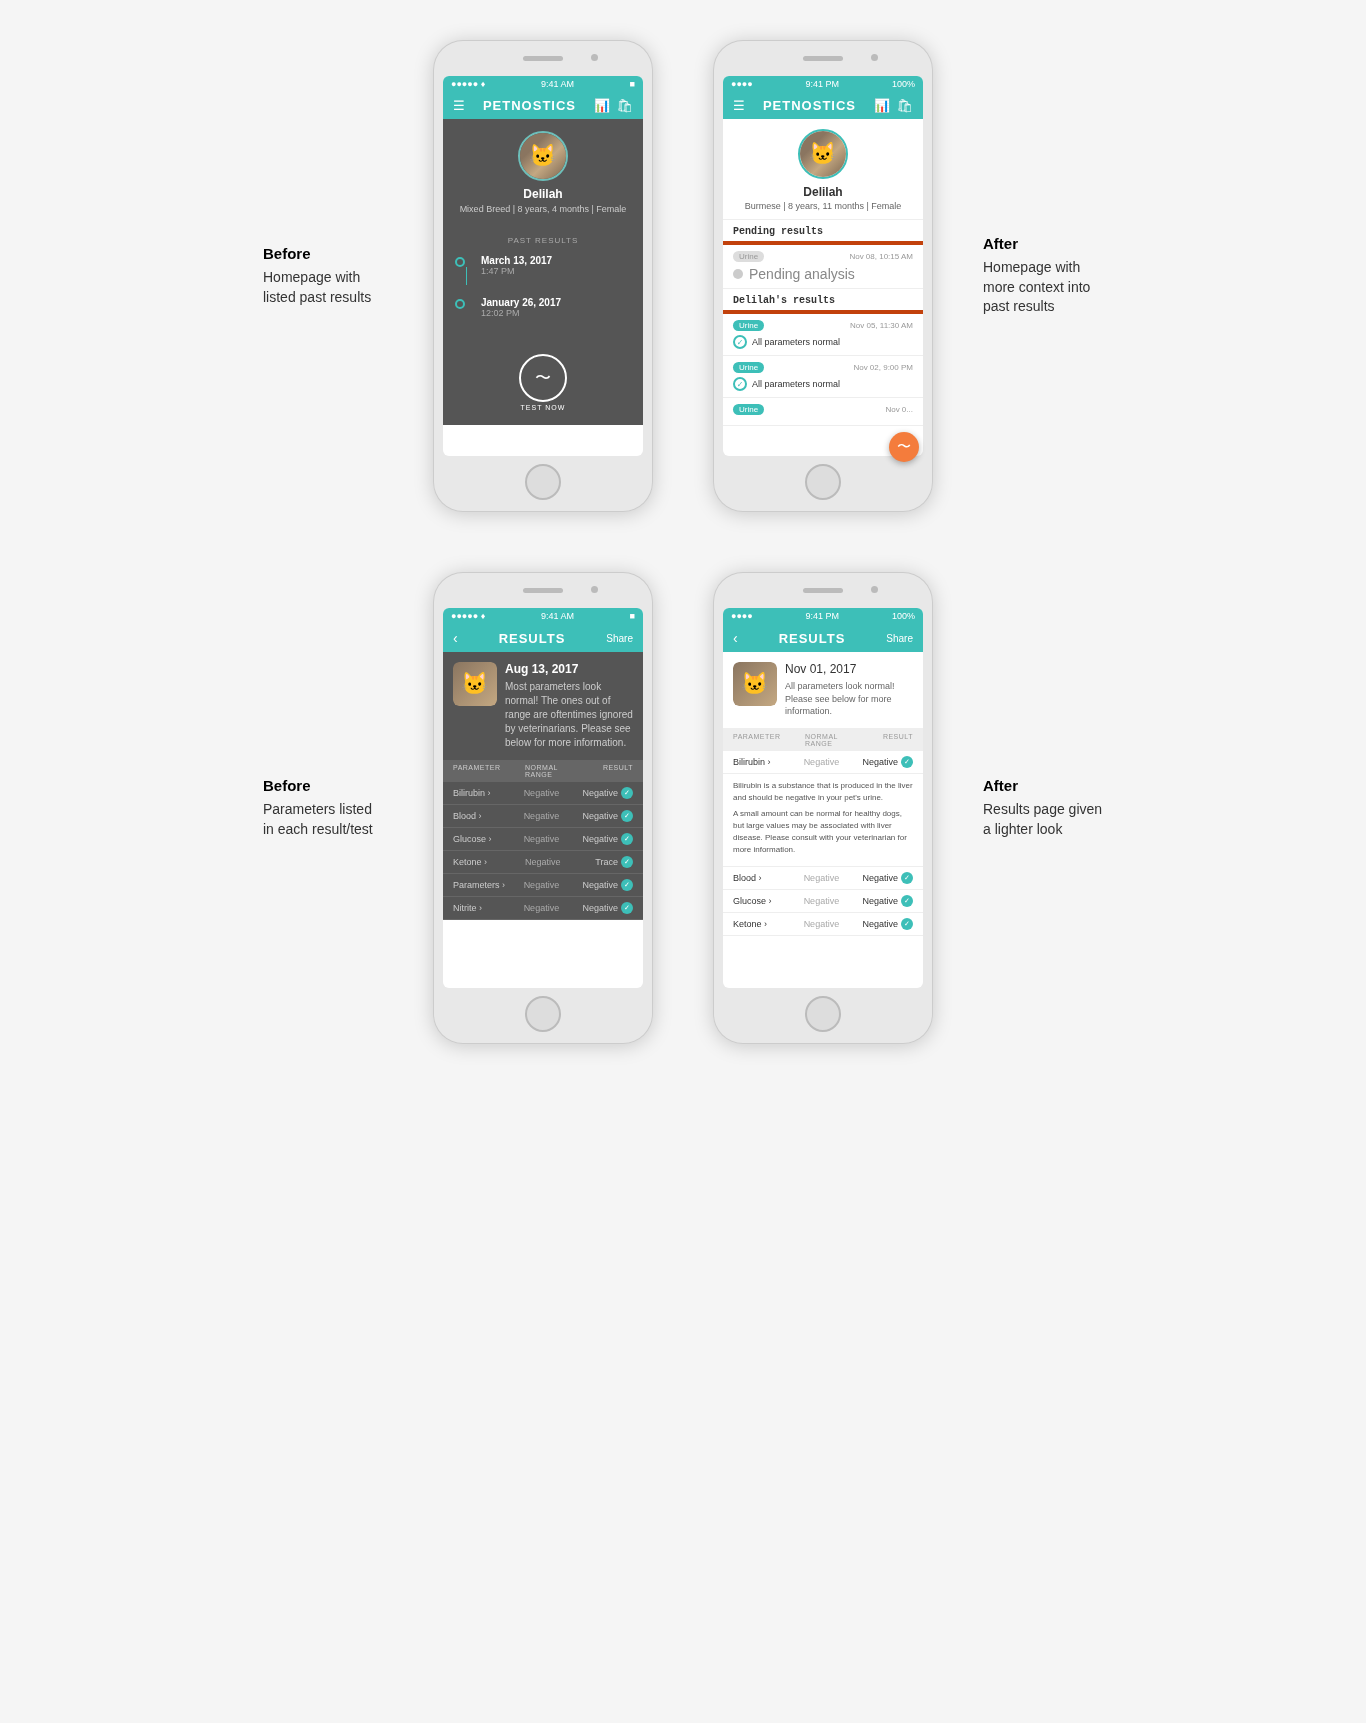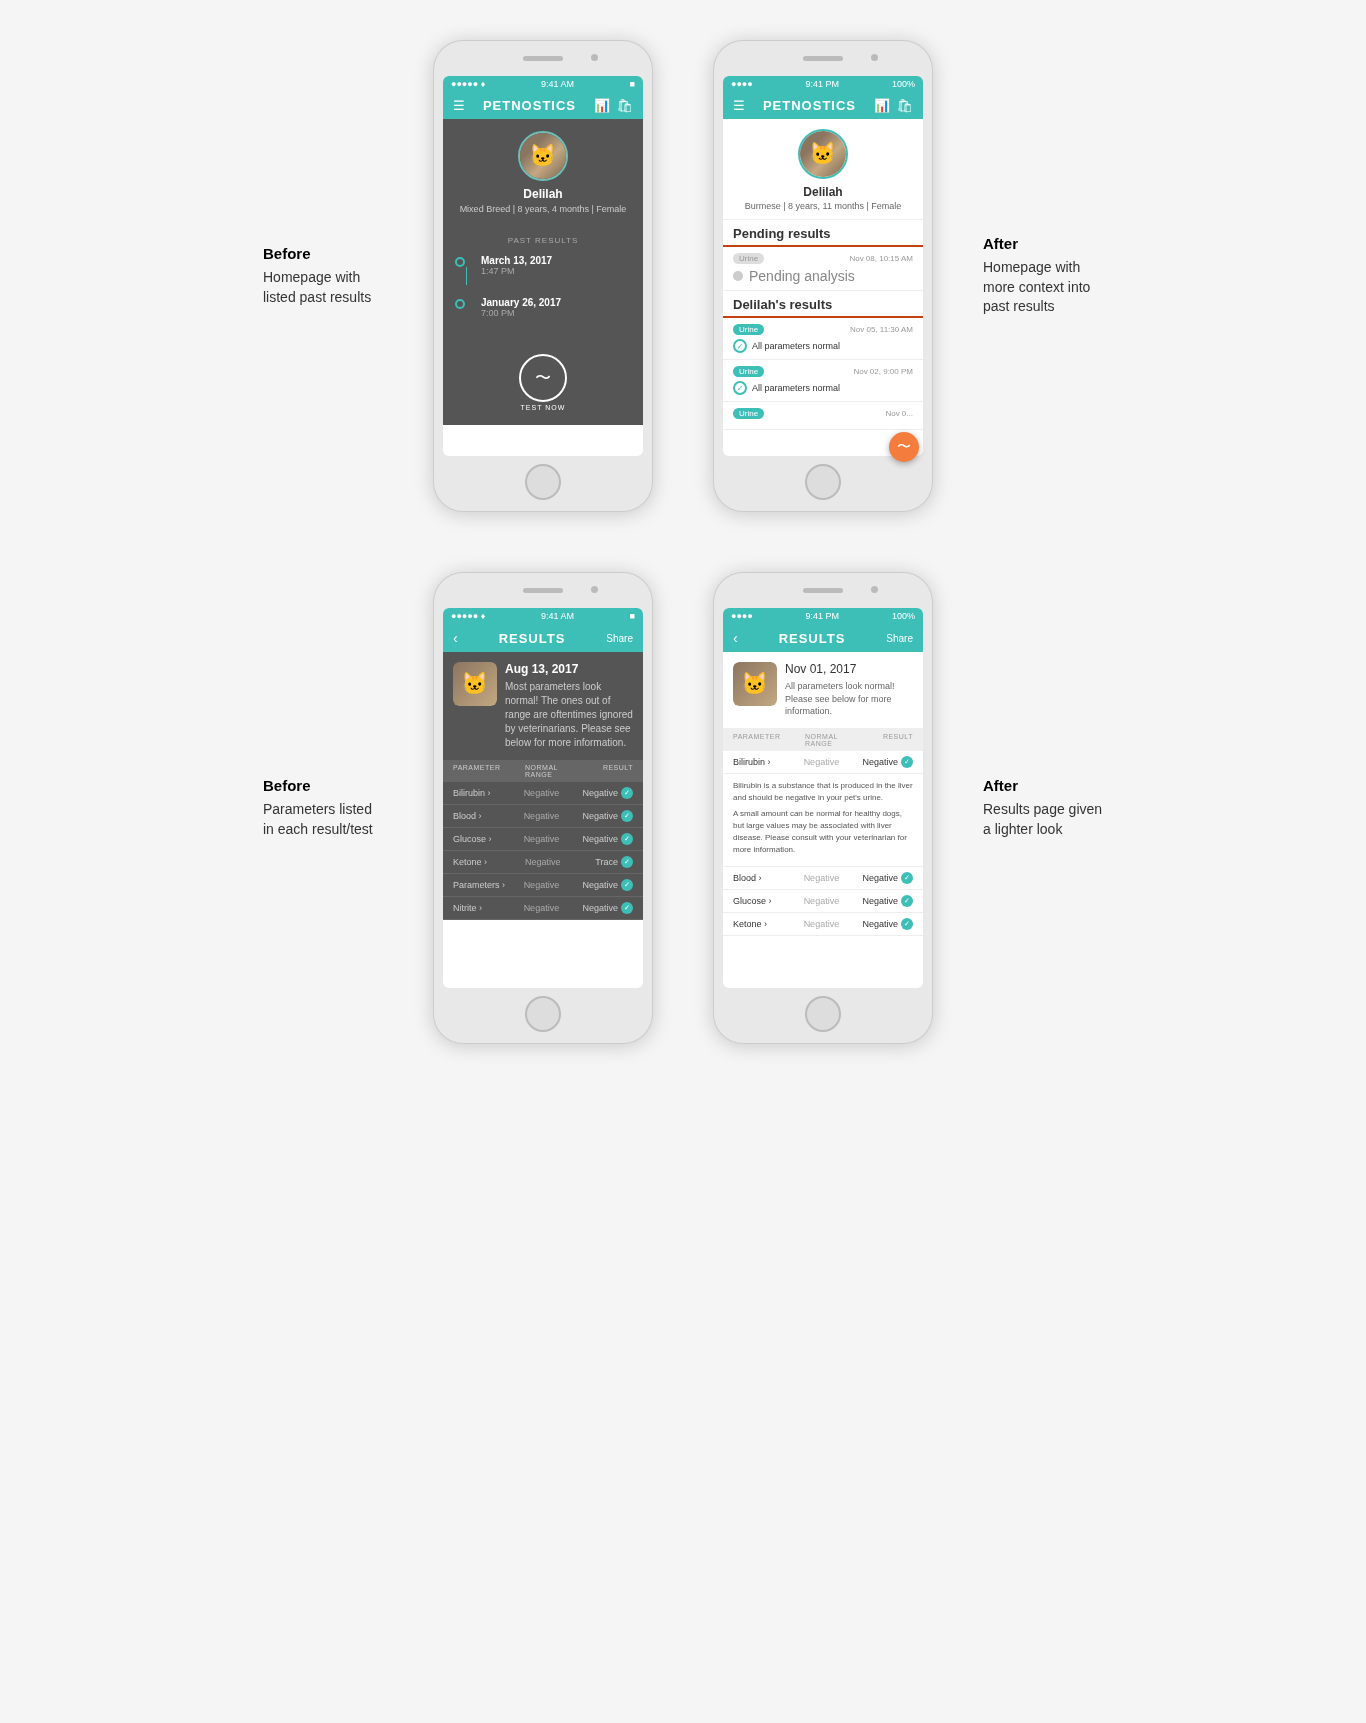--- a/index.html
+++ b/index.html
@@ -258,25 +258,26 @@
       font-weight: bold;
       color: #333;
       margin-bottom: 2px;
     }
     .profile-info-dark {
       font-size: 9px;
       color: #666;
     }
 
     .section-label {
-      font-size: 13px;
+      font-size: 10px;
       font-weight: bold;
       color: #333;
       padding: 6px 10px 4px;
-      border-bottom: 2px solid #c2410c;
+      border-bottom: 4px solid #c2410c;
+      font-family: Liberation Mono, monospace;
     }
 
     .pending-item {
       padding: 6px 10px;
       border-bottom: 1px solid #eee;
     }
     .pending-row {
       display: flex;
       justify-content: space-between;
       align-items: center;
@@ -581,21 +582,21 @@
             <div class="result-date">March 13, 2017</div>
             <div class="result-time">1:47 PM</div>
           </div>
         </div>
         <div class="result-item">
           <div class="result-connector">
             <div class="result-dot"></div>
           </div>
           <div>
             <div class="result-date">January 26, 2017</div>
-            <div class="result-time">7:00 PM</div>
+            <div class="result-time">12:02 PM</div>
           </div>
         </div>
 
         <div class="test-now">
           <div class="test-now-circle">
             <span style="font-size:16px;">〜</span>
           </div>
           <div class="test-now-text">TEST NOW</div>
         </div>
       </div>

